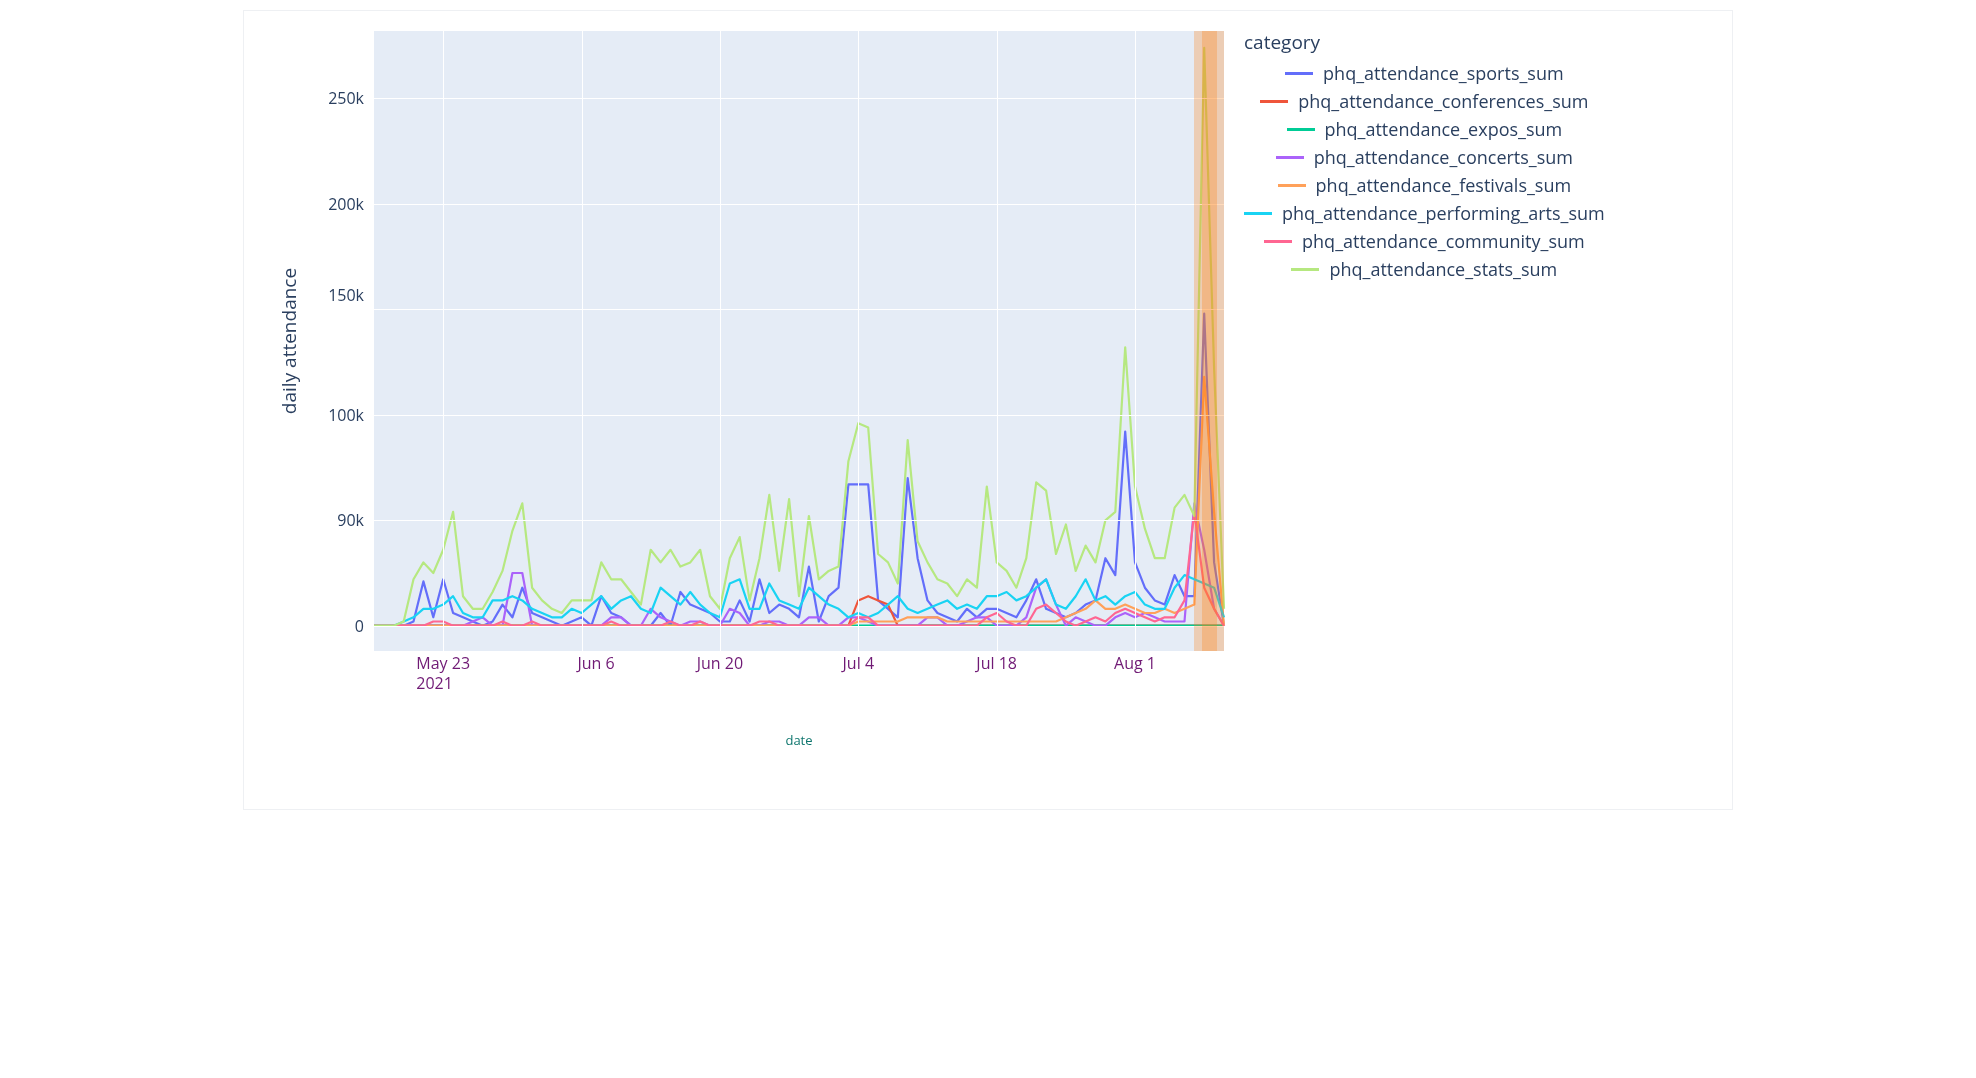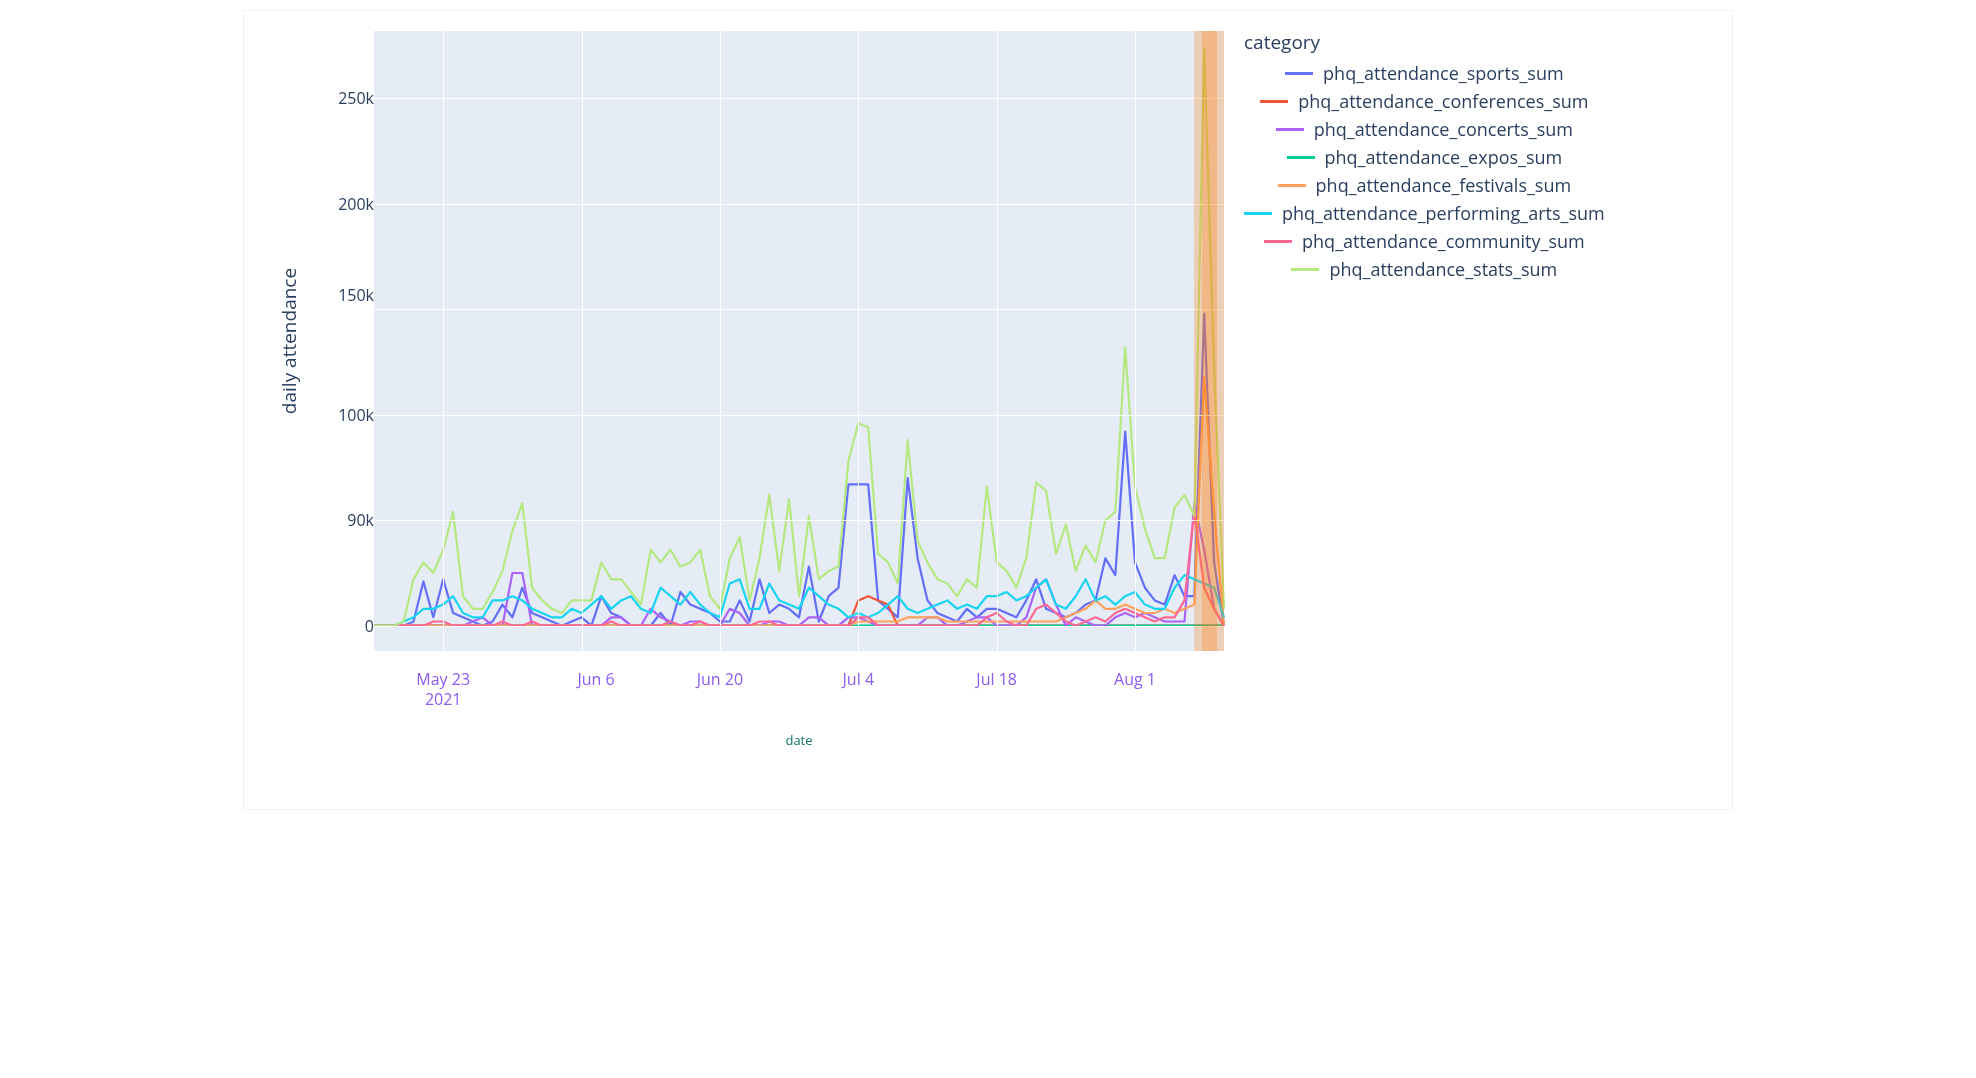--- a/index.html
+++ b/index.html
@@ -30,34 +30,33 @@
     position: absolute;
     background: #ffffff;
   }
   .grid-line-h { width: 100%; height: 1px; }
   .grid-line-v { height: 100%; width: 1px; }
 
   .y-tick {
     position: absolute;
     right: 100%;
     transform: translateY(-50%);
-    padding-right: 0;
+    padding-right: 10px;
     font-size: 16px;
     color: #2a3f5f;
     white-space: nowrap;
   }
   .x-tick {
     position: absolute;
     top: 100%;
     transform: translateX(-50%);
-    padding-top: 18px;
+    padding-top: 2px;
     font-size: 16px;
-    color: #8b5cf6;
+    color: #701a75;
     white-space: nowrap;
-    text-align: center;
     line-height: 1.25;
   }
 
   .y-axis-title {
     position: absolute;
     left: 45px;
     top: 330px;
     transform: translate(-50%, -50%) rotate(-90deg);
     font-size: 19px;
     color: #2a3f5f;
@@ -165,26 +164,26 @@
     <div id="legend-items">
         <div class="legend-item">
           <span class="legend-swatch" style="color: rgb(99, 110, 250);"></span>
           <span class="legend-label">phq_attendance_sports_sum</span>
         </div>
         <div class="legend-item">
           <span class="legend-swatch" style="color: rgb(239, 85, 59);"></span>
           <span class="legend-label">phq_attendance_conferences_sum</span>
         </div>
         <div class="legend-item">
+          <span class="legend-swatch" style="color: rgb(0, 204, 150);"></span>
+          <span class="legend-label">phq_attendance_expos_sum</span>
+        </div>
+        <div class="legend-item">
           <span class="legend-swatch" style="color: rgb(171, 99, 250);"></span>
           <span class="legend-label">phq_attendance_concerts_sum</span>
-        </div>
-        <div class="legend-item">
-          <span class="legend-swatch" style="color: rgb(0, 204, 150);"></span>
-          <span class="legend-label">phq_attendance_expos_sum</span>
         </div>
         <div class="legend-item">
           <span class="legend-swatch" style="color: rgb(255, 161, 90);"></span>
           <span class="legend-label">phq_attendance_festivals_sum</span>
         </div>
         <div class="legend-item">
           <span class="legend-swatch" style="color: rgb(25, 211, 243);"></span>
           <span class="legend-label">phq_attendance_performing_arts_sum</span>
         </div>
         <div class="legend-item">

